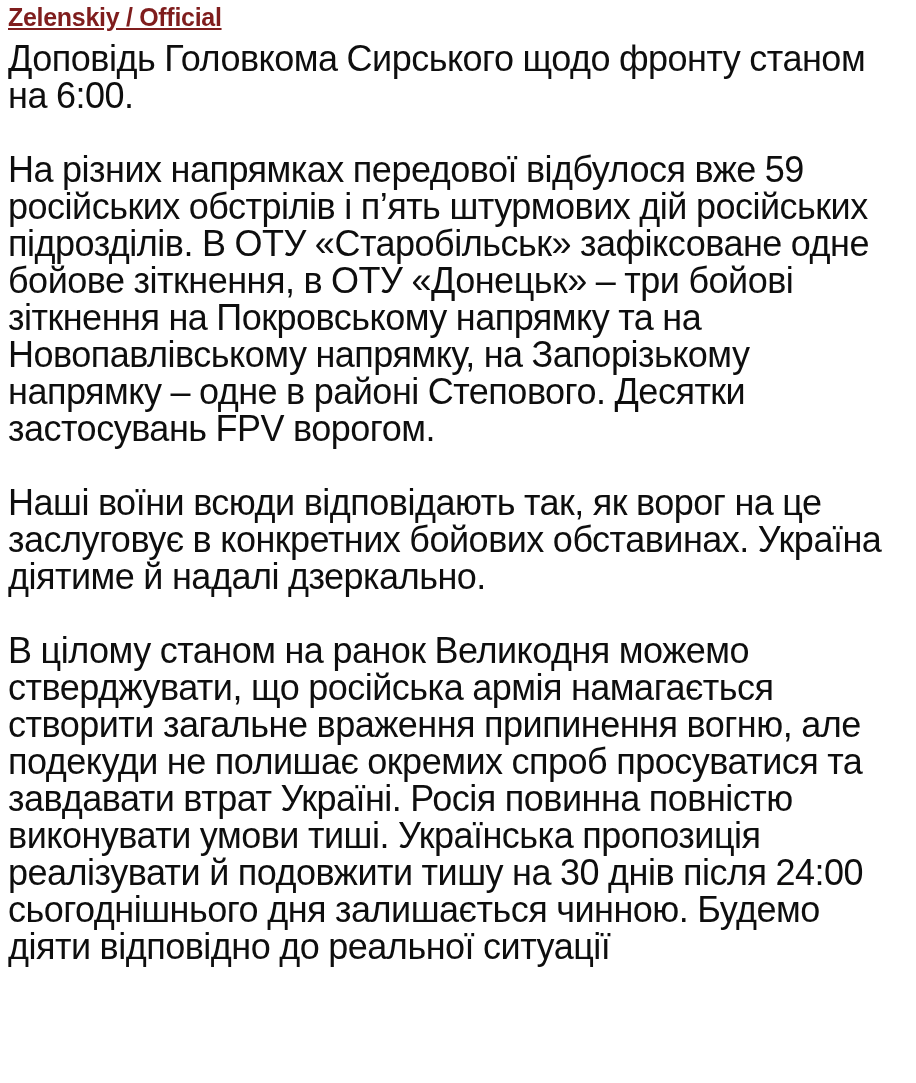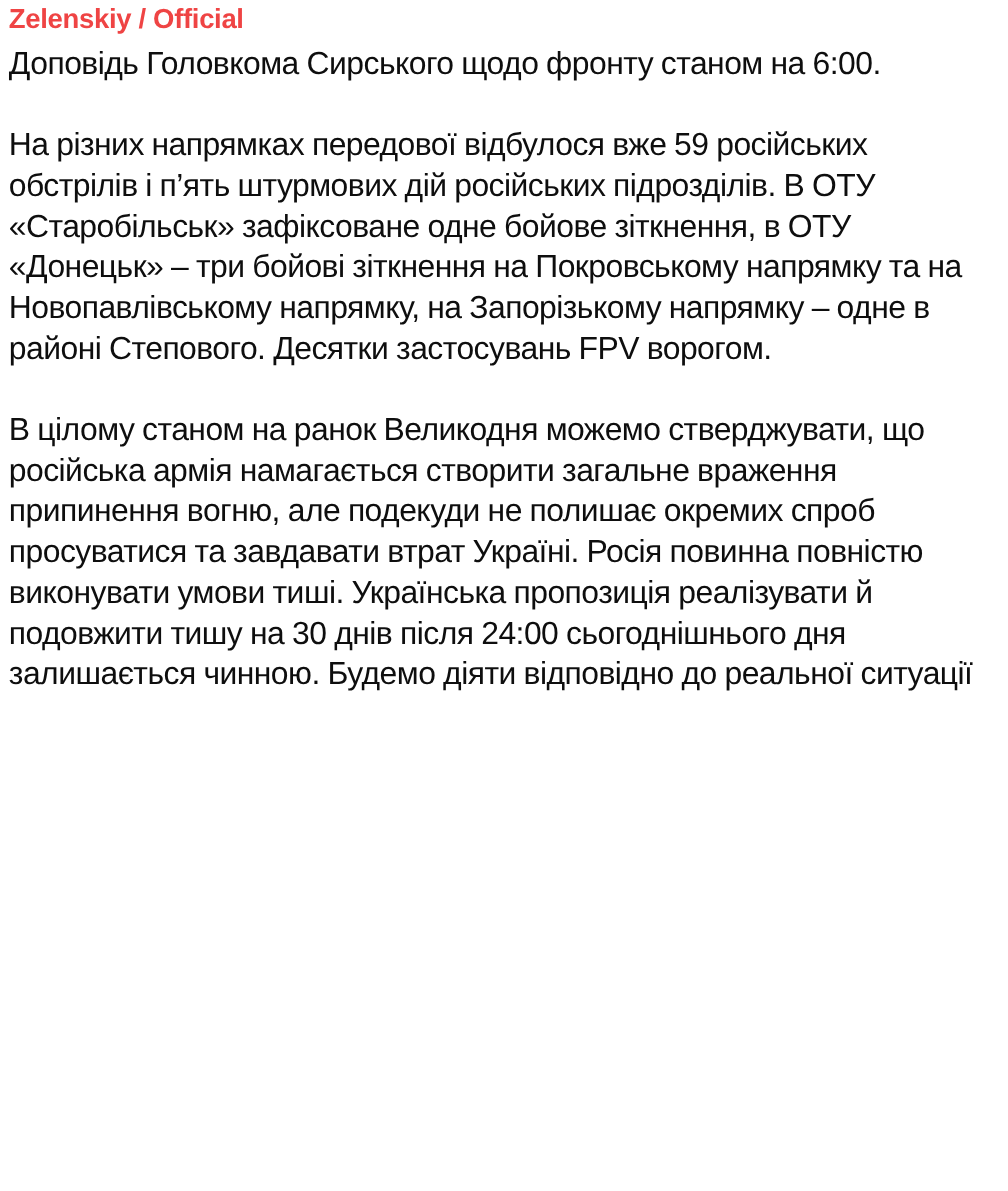--- a/index.html
+++ b/index.html
@@ -22,32 +22,33 @@
     font-weight: 700;
     line-height: 30px;
     margin: 0 0 8px 0;
     letter-spacing: -0.3px;
     cursor: pointer;
     display: inline-block;
   }
   .post-text p {
     margin: 0 0 37px 0;
     color: #0e0e0e;
-    font-size: 29px;
+    font-size: 36px;
     line-height: 37px;
     letter-spacing: -0.5px;
     word-spacing: -0.5px;
   }
   .post-text p:last-child {
     margin-bottom: 0;
   }
 </style>
 </head>
 <body>
 
 <div class="post">
-  <div class="channel-name" style="color: #ef4444;">Zelenskiy / Official</div>
+  <div class="channel-name" style="color: #7f1d1d; text-decoration: underline;">Zelenskiy / Official</div>
   <div class="post-text">
     <p>Доповідь Головкома Сирського щодо фронту станом на 6:00.</p>
     <p>На різних напрямках передової відбулося вже 59 російських обстрілів і п’ять штурмових дій російських підрозділів. В ОТУ «Старобільськ» зафіксоване одне бойове зіткнення, в ОТУ «Донецьк» – три бойові зіткнення на Покровському напрямку та на Новопавлівському напрямку, на Запорізькому напрямку – одне в районі Степового. Десятки застосувань FPV ворогом.</p>
+    <p>Наші воїни всюди відповідають так, як ворог на це заслуговує в конкретних бойових обставинах. Україна діятиме й надалі дзеркально.</p>
     <p>В цілому станом на ранок Великодня можемо стверджувати, що російська армія намагається створити загальне враження припинення вогню, але подекуди не полишає окремих спроб просуватися та завдавати втрат Україні. Росія повинна повністю виконувати умови тиші. Українська пропозиція реалізувати й подовжити тишу на 30 днів після 24:00 сьогоднішнього дня залишається чинною. Будемо діяти відповідно до реальної ситуації</p>
   </div>
 </div>
 
 </body></html>

